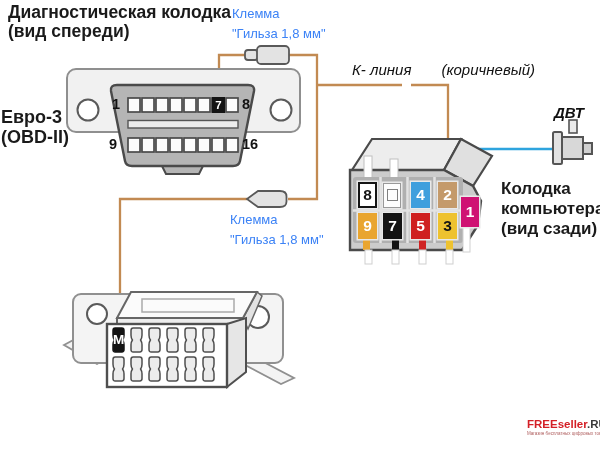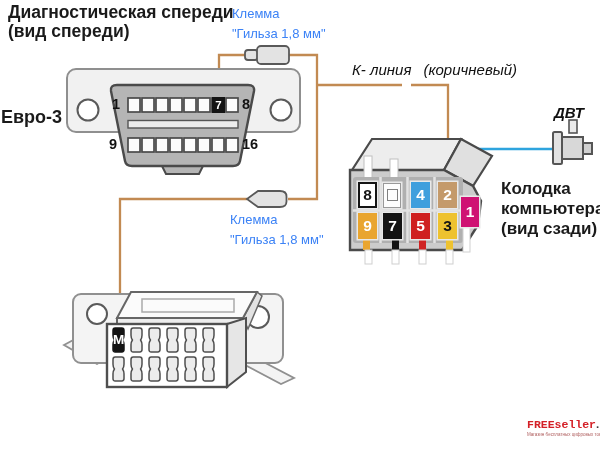--- a/index.html
+++ b/index.html
@@ -8,21 +8,21 @@
   svg{position:absolute;left:0;top:0;}
   .lbl{position:absolute;white-space:nowrap;color:#1a1a1a;}
   .title1{left:8px;top:2px;font-size:17.5px;font-weight:bold;}
   .title2{left:8px;top:21px;font-size:17.5px;font-weight:bold;}
   .klemma{font-size:13px;line-height:19.5px;color:#3b82f6;}
   .klemma1{left:232px;top:4px;}
   .klemma2{left:230px;top:210px;}
   .euro3{left:1px;top:80px;font-size:18px;font-weight:bold;line-height:19.5px;margin-top:28px;}
   .euro2lbl{left:12px;top:303px;font-size:18px;font-weight:bold;}
   .kline{left:352px;top:61px;font-size:15px;font-style:italic;color:#111;}
-  .kline .note{margin-left:12px;}
+  .kline .note{margin-left:30px;}
   .dvt{left:554px;top:104px;font-size:15px;font-style:italic;font-weight:bold;color:#111;}
   .complbl{left:501px;top:179px;font-size:17px;font-weight:bold;line-height:20px;}
   .obdnum{position:absolute;font-size:14.5px;font-weight:bold;text-align:center;color:#111;}
   .obd7{position:absolute;left:212px;top:97px;width:13px;height:16px;background:#141414;
         color:#fff;font-size:11.5px;font-weight:bold;text-align:center;line-height:16px;}
   .mpin{position:absolute;left:111px;top:329px;width:15px;height:21px;color:#fff;
         font-size:13.5px;font-weight:bold;text-align:center;line-height:21px;}
   .cpin{position:absolute;width:19px;height:26px;box-sizing:border-box;text-align:center;
         font-weight:bold;font-size:15.5px;line-height:26px;box-shadow:0 0 0 1.5px #e9e9e9;}
   .cpin-8{left:358px;top:182px;background:#ffffff;border:2.5px solid #141414;color:#141414;line-height:21px;}
@@ -30,21 +30,21 @@
   .cpin-blank .inner{width:9px;height:10px;border:1.6px solid #808080;margin:5px auto 0;}
   .cpin-4{left:411px;top:182px;background:#3f9fdd;color:#fff;}
   .cpin-2{left:438px;top:182px;background:#c49a6b;color:#fff;}
   .cpin-1{left:461px;top:197px;width:18px;height:30px;line-height:30px;background:#cf1273;color:#fff;}
   .cpin-9{left:358px;top:213px;background:#e9a52f;color:#fff;}
   .cpin-7{left:383px;top:213px;background:#141414;color:#fff;}
   .cpin-5{left:411px;top:213px;background:#cf2020;color:#fff;}
   .cpin-3{left:438px;top:213px;background:#eec22f;color:#141414;}
   .wm{position:absolute;left:527px;top:418px;width:70px;text-align:center;}
   .wm .logo{font-size:11.5px;font-weight:bold;letter-spacing:0;}
-  .wm .red{color:#d42027;font-family:Liberation Mono, monospace;}
+  .wm .red{color:#d42027;}
   .wm .dark{color:#3a3a3a;}
   .wm .tag{font-size:4.5px;color:#b06060;margin-top:1px;white-space:nowrap;}
 </style>
 </head>
 <body>
 
 <div class="canvas">
 
   <svg width="600" height="450" viewBox="0 0 600 450" xmlns="http://www.w3.org/2000/svg" xmlns:xlink="http://www.w3.org/1999/xlink">
     <defs>
@@ -154,30 +154,31 @@
     </g>
 
     <g stroke="#555">
       <rect x="569" y="120" width="8" height="13" fill="#eaeaea" stroke-width="1.6"></rect>
       <rect x="553" y="132" width="9" height="32" rx="1.5" fill="#e2e2e2" stroke-width="2"></rect>
       <rect x="562" y="137" width="21" height="22" fill="#d8d8d8" stroke-width="2"></rect>
       <rect x="583" y="143" width="9" height="11" fill="#d0d0d0" stroke-width="2"></rect>
     </g>
   </svg>
 
-  <div class="lbl title1">Диагностическая спереди</div>
+  <div class="lbl title1">Диагностическая колодка</div>
   <div class="lbl title2">(вид спереди)</div>
 
   <div class="lbl klemma klemma1">
     <div>Клемма</div>
     <div>"Гильза 1,8 мм"</div>
   </div>
 
   <div class="lbl euro3">
     <div>Евро-3</div>
+    <div>(OBD-II)</div>
   </div>
 
   <div class="obdnum" style="left:110px;top:96px;width:12px;">1</div>
   <div class="obdnum" style="left:240px;top:96px;width:12px;">8</div>
   <div class="obdnum" style="left:106px;top:136px;width:14px;">9</div>
   <div class="obdnum" style="left:239px;top:136px;width:22px;text-align:center;">16</div>
   <div class="obd7">7</div>
 
   <div class="lbl kline">
     <span>К- линия</span><span class="note">(коричневый)</span>

